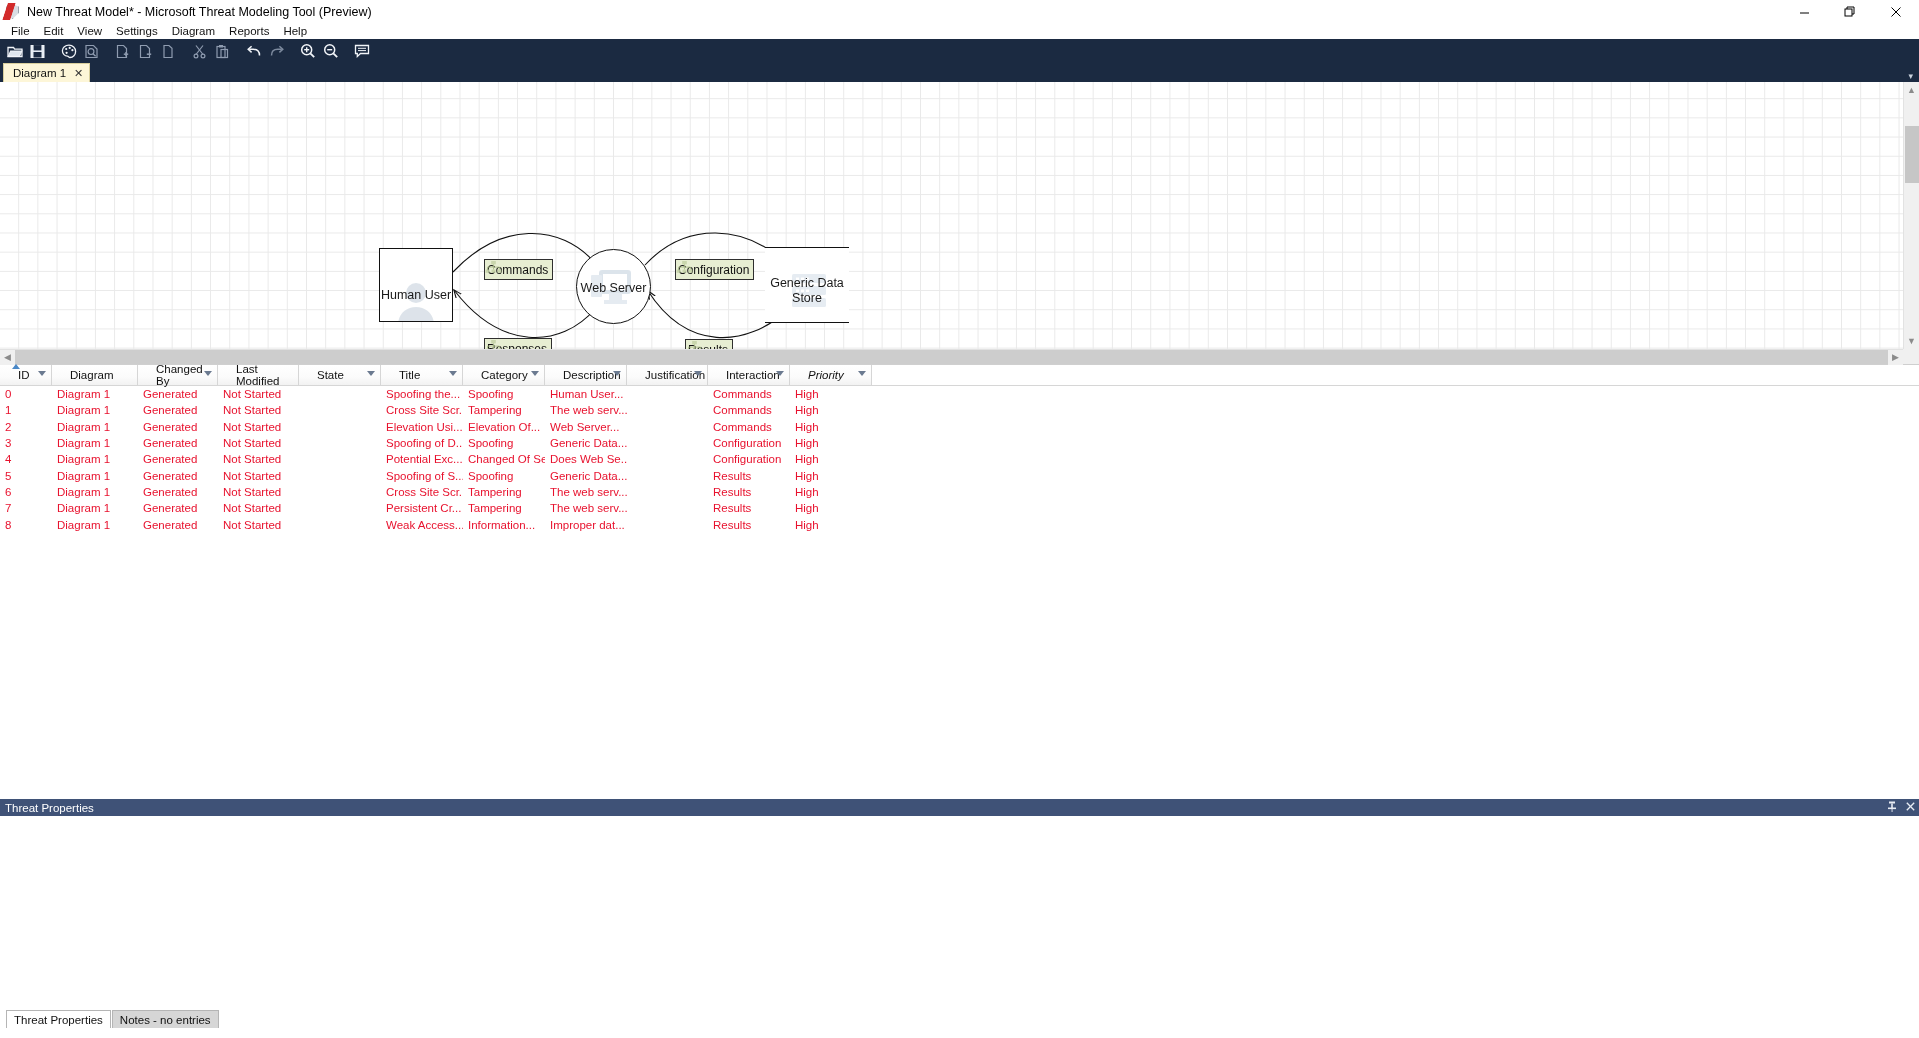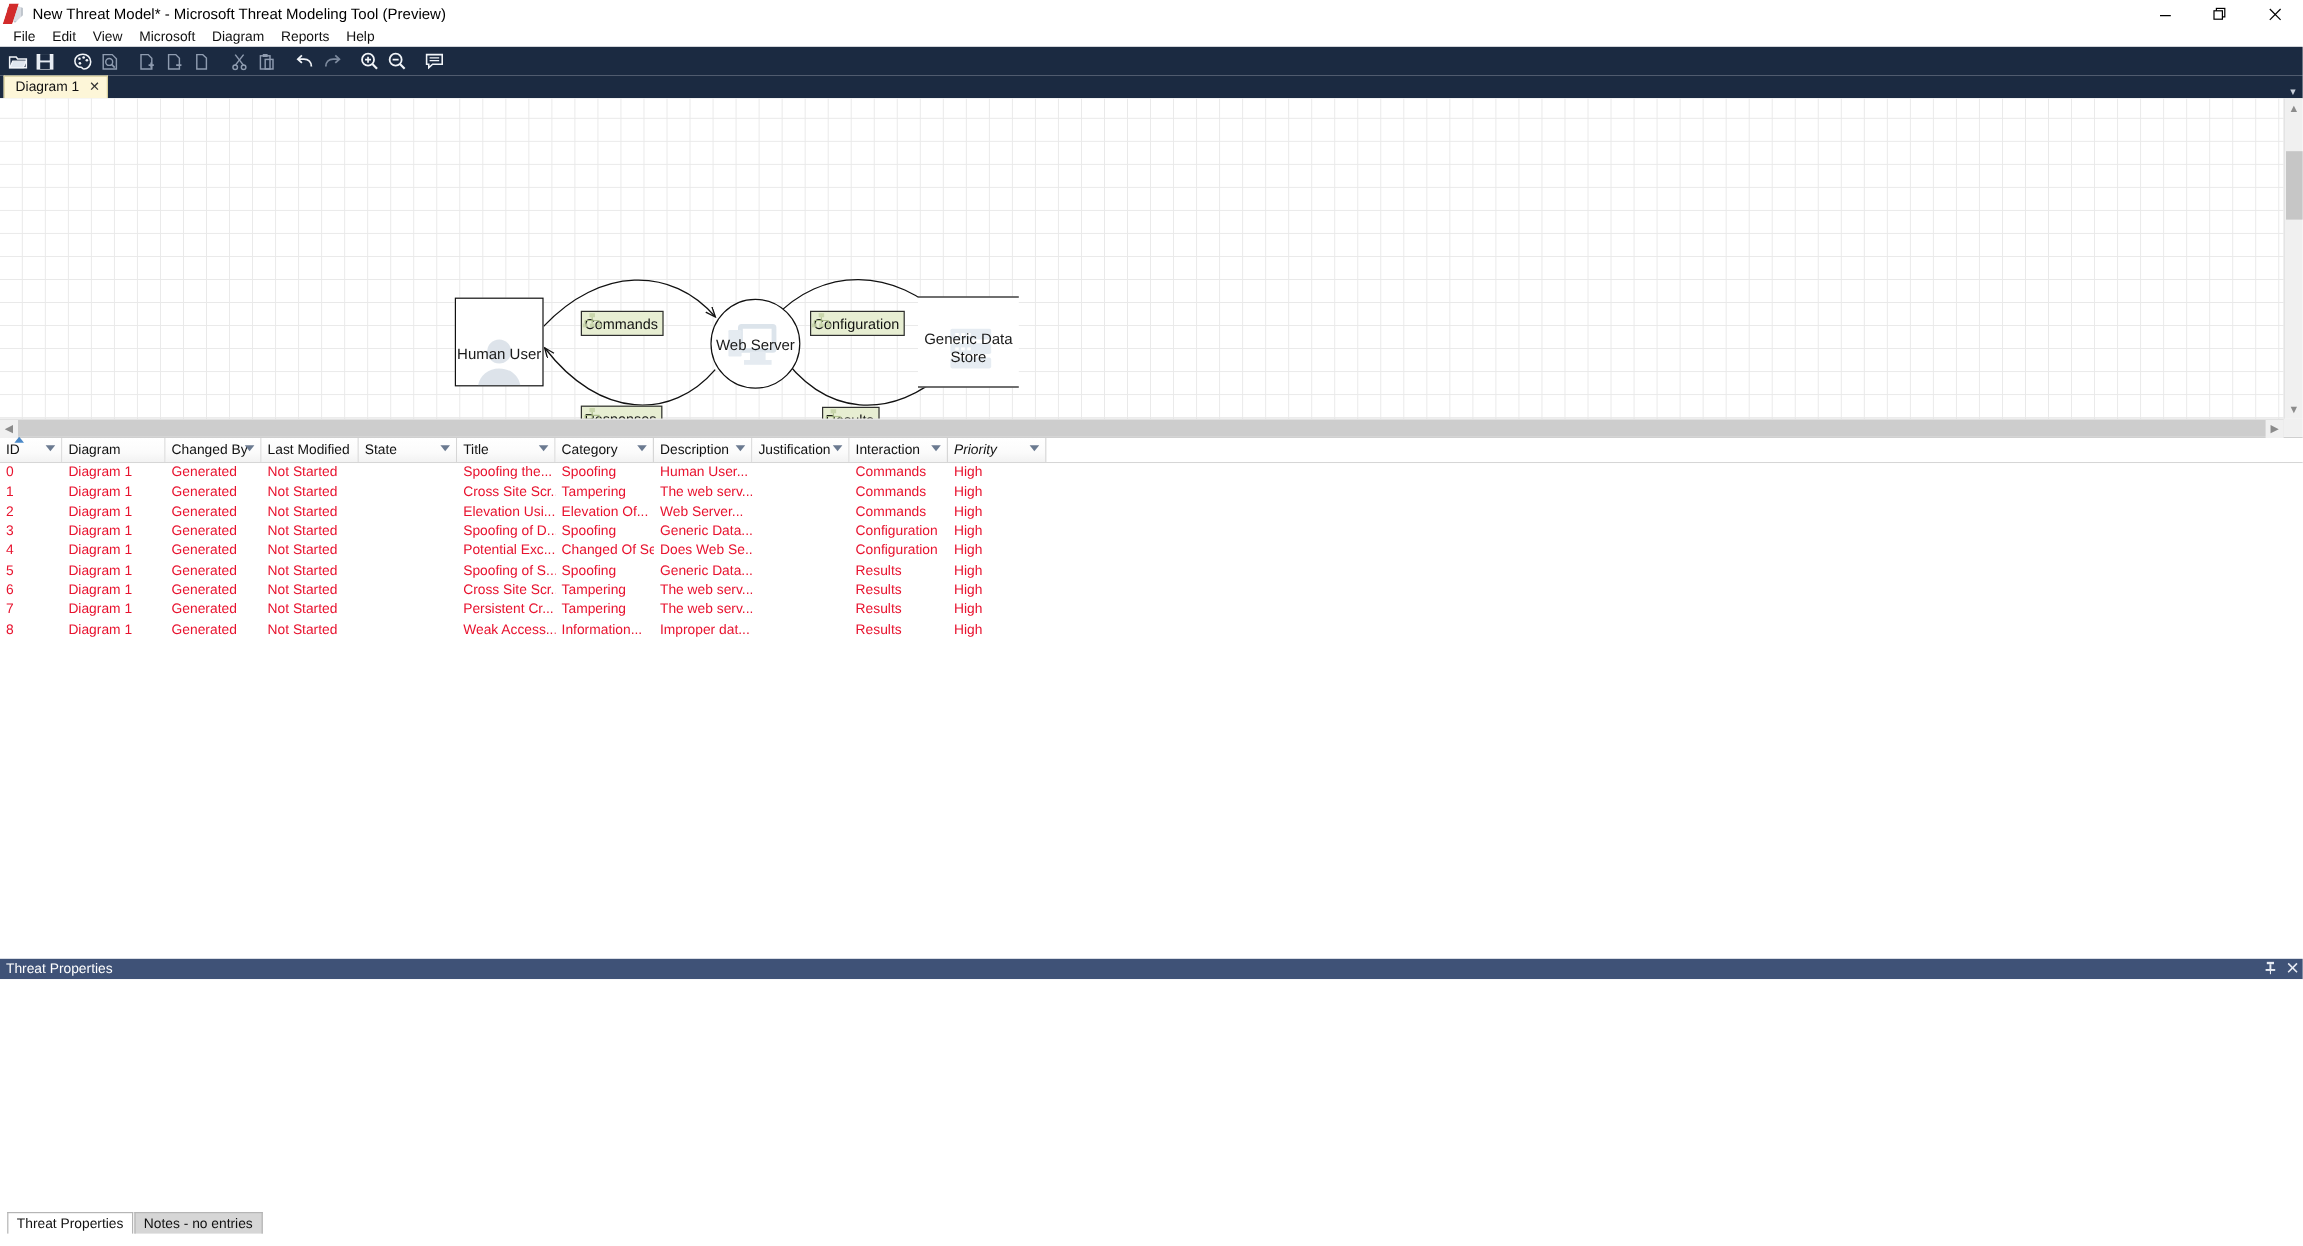--- a/index.html
+++ b/index.html
@@ -98,21 +98,21 @@
     padding-left:5px; font-size:11.5px; position:relative;
   }
   .panel-head .tools { position:absolute; right:4px; top:0; height:17px; display:flex; align-items:center; gap:9px; }
   .panel-head .tools span { font-size:11px; color:#e8ecf4; line-height:1; }
 
   
   .threat-panel { background:#ffffff; }
   .grid-head { height:21px; display:flex; background:#ffffff; border-bottom:1px solid #d6d6d6; }
   .gh {
     position:relative; display:flex; align-items:center;
-    font-size:11.5px; color:#111; padding-left:5px;
+    font-size:11.5px; color:#111; padding-left:18px;
     border-right:1px solid #d6d6d6;
     background: linear-gradient(to bottom,#ffffff 0%, #fbfbfb 60%, #f2f2f2 100%);
   }
   .gh .filt { position:absolute; right:5px; top:6px; width:0; height:0;
     border-left:4px solid transparent; border-right:4px solid transparent; border-top:5px solid #6b7a90; }
   .gh .sortarrow { position:absolute; left:12px; top:-1px; width:0; height:0;
     border-left:4px solid transparent; border-right:4px solid transparent; border-bottom:5px solid #4a88c7; }
   .grid-body { background:#ffffff; }
   .grid-row { height:16.3px; display:flex; font-size:11.5px; color:#e8122e; }
   .gc { padding-left:5px; display:flex; align-items:center; overflow:hidden; white-space:nowrap; }
@@ -158,21 +158,21 @@
           <line x1="10.5" y1="1.5" x2="1.5" y2="10.5" stroke="#000" stroke-width="1"></line>
         </svg>
       </div>
     </div>
   </div>
 
   <div class="menubar">
     <div class="menu-item">File</div>
     <div class="menu-item">Edit</div>
     <div class="menu-item">View</div>
-    <div class="menu-item">Microsoft</div>
+    <div class="menu-item">Settings</div>
     <div class="menu-item">Diagram</div>
     <div class="menu-item">Reports</div>
     <div class="menu-item">Help</div>
   </div>
 
   <div class="toolbar">
     <div class="tb-btn">
       <svg width="16" height="15" viewBox="0 0 16 15">
         <path d="M1 3.5h5.5l1.2 1.6H15v7.4H1z" fill="none" stroke="#f2f5f9" stroke-width="1.3"></path>
         <path d="M1.2 12.4L3.6 7h11.2l-2.4 5.4z" fill="#dfe6ee" stroke="#f2f5f9" stroke-width="1.1"></path>
@@ -305,21 +305,21 @@
       </svg>
 
       <div class="node" style="left:379px; top:166px; width:74px; height:74px; border:1.4px solid #111; background:#fff;">
         <svg width="72" height="72" viewBox="0 0 72 72" style="position:absolute;left:0;top:0;opacity:.35">
           <circle cx="36" cy="44" r="10" fill="#9fb2c4"></circle>
           <path d="M18 76c0-11 8-18 18-18s18 7 18 18z" fill="#9fb2c4"></path>
         </svg>
         <div class="node-label" style="top:39px;">Human User</div>
       </div>
 
-      <div class="node" style="left:576px; top:167px; width:75px; height:75px; border:1.3px solid #111; border-radius:50%; background:#fff;margin-left:16px;">
+      <div class="node" style="left:576px; top:167px; width:75px; height:75px; border:1.3px solid #111; border-radius:50%; background:#fff;">
         <svg width="73" height="73" viewBox="0 0 73 73" style="position:absolute;left:0;top:0;opacity:.3">
           <rect x="24" y="22" width="28" height="20" rx="1" fill="none" stroke="#8ea7bf" stroke-width="4"></rect>
           <rect x="14" y="25" width="11" height="22" rx="1" fill="#aabfd2"></rect>
           <rect x="32" y="43" width="13" height="8" fill="#aabfd2"></rect>
           <rect x="27" y="50" width="23" height="4" fill="#aabfd2"></rect>
         </svg>
         <div class="node-label" style="top:31px;">Web Server</div>
       </div>
 
       <div class="node" style="left:765px; top:165px; width:84px; height:76px; background:#fff;

